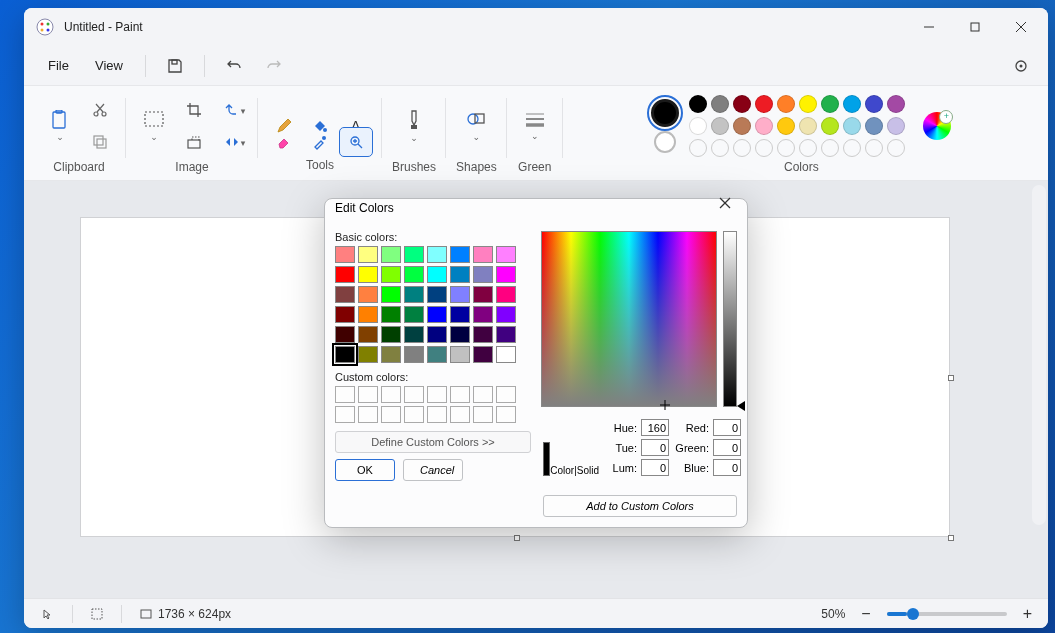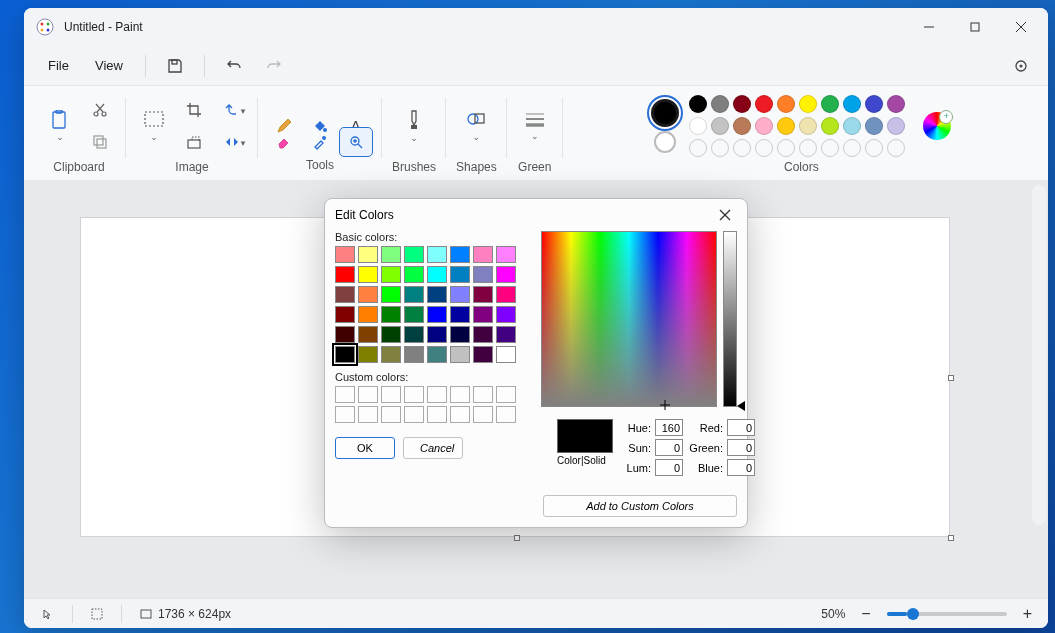--- a/index.html
+++ b/index.html
@@ -43,37 +43,37 @@
 .statusbar { height: 30px; background: #f3f4f7; border-top: 1px solid #e2e3e6; display: flex; align-items: center; padding: 0 10px; font-size: 12px; color: #333; gap: 10px; }
 .status-cell { display: flex; align-items: center; gap: 6px; padding: 0 8px; }
 .status-sep { width: 1px; height: 18px; background: #d8d9dc; }
 .status-spacer { flex: 1; }
 .zoom-slider { width: 120px; height: 4px; background: #c8c9cc; border-radius: 2px; position: relative; }
 .zoom-slider .thumb { position: absolute; top: -4px; left: 20px; width: 12px; height: 12px; border-radius: 50%; background: #1976d2; }
 .zoom-slider .fill { position: absolute; top: 0; left: 0; height: 4px; width: 20px; background: #1976d2; border-radius: 2px; }
 
 
 .dialog { position: absolute; top: 198px; left: 324px; width: 424px; height: 330px; background: #fcfcfd; border: 1px solid #b9bbbe; border-radius: 8px; box-shadow: 0 10px 40px rgba(0,0,0,0.25); display: flex; flex-direction: column; font-size: 11px; }
-.dlg-title { height: 30px; display: flex; align-items: center; padding: 16px 10px; font-size: 12px; }
+.dlg-title { height: 30px; display: flex; align-items: flex-end; padding: 16px 10px; font-size: 12px; }
 .dlg-close { margin-left: auto; width: 24px; height: 24px; display: flex; align-items: center; justify-content: center; }
 .dlg-body { display: flex; gap: 10px; padding: 0 10px 6px; }
 .dlg-left { width: 196px; }
 .bc-label { font-size: 11px; color: #222; margin-bottom: 3px; }
 .bc-grid { display: grid; grid-template-columns: repeat(8, 20px); gap: 3px; margin-bottom: 8px; }
 .bc { width: 20px; height: 17px; border: 1px solid #888; }
 .bc.sel { outline: 2px solid #000; outline-offset: 1px; }
 .cc-grid { display: grid; grid-template-columns: repeat(8, 20px); grid-template-rows: repeat(2, 17px); gap: 3px; margin-bottom: 8px; }
 .cc { width: 20px; height: 17px; border: 1px solid #aaa; background: #fdfdfd; }
 .define-btn { width: 100%; height: 22px; background: #f8f8f9; border: 1px solid #d0d1d4; border-radius: 3px; font-size: 11px; color: #555; }
 .dlg-right { flex: 1; display: flex; gap: 6px; }
 .gradient-box { width: 176px; height: 176px; border: 1px solid #888; background: linear-gradient(to bottom, transparent 0%, #808080 100%), linear-gradient(to right, red, yellow, lime, cyan, blue, magenta, red); position: relative; }
 .gradient-cursor { position: absolute; left: 118px; top: 168px; width: 10px; height: 10px;}
 .lum-bar { width: 14px; height: 176px; background: linear-gradient(to bottom, #fff, #808080, #000); border: 1px solid #888; }
 .dlg-bottom-right { position: absolute; left: 218px; top: 220px; right: 10px; display: flex; gap: 8px; }
-.color-solid { width: 56px; display: flex; flex-direction: column; align-items: flex-start; margin-left: 14px; }
+.color-solid { width: 56px; display: flex; flex-direction: row; align-items: flex-end; }
 .color-solid .box { width: 56px; height: 34px; background: #000; border: 1px solid #666; }
 .hsv-grid { display: grid; grid-template-columns: 30px 28px 36px 28px; gap: 3px 4px; align-items: center; font-size: 11px; }
 .hsv-grid label { text-align: right; }
 .hsv-grid input { width: 28px; height: 17px; border: 1px solid #888; font-size: 11px; padding: 0 2px; text-align: right; background: #fff; }
 .dlg-footer { display: flex; gap: 8px; padding: 0 10px 10px; align-items: center; }
 .dlg-btn { height: 22px; border: 1px solid #c0c2c5; border-radius: 3px; background: #fdfdfd; font-size: 11px; padding: 0 16px; }
 .dlg-btn.primary { border-color: #2a6fd6; }
 .dlg-btn.wide { flex: 1; }
 .add-custom { position: absolute; bottom: 10px; left: 218px; right: 10px; }
 
@@ -454,20 +454,21 @@
           <div class="cc"></div>
           <div class="cc"></div>
           <div class="cc"></div>
           <div class="cc"></div>
           <div class="cc"></div>
           <div class="cc"></div>
           <div class="cc"></div>
           <div class="cc"></div>
           <div class="cc"></div>
         </div>
+      <button class="define-btn">Define Custom Colors &gt;&gt;</button>
     </div>
     <div class="dlg-right" style="position:relative;">
       <div class="gradient-box">
         <div class="gradient-cursor">
             <svg width="10" height="10" viewBox="0 0 10 10">
               <line x1="5" y1="0" x2="5" y2="10" stroke="#000"></line>
               <line x1="0" y1="5" x2="10" y2="5" stroke="#000"></line>
             </svg>
           </div>
       </div>
@@ -480,21 +481,21 @@
   <div class="dlg-bottom-right">
     <div class="color-solid">
       <div class="box"></div>
       <span style="font-size:10px;margin-top:2px;">Color|Solid</span>
     </div>
     <div class="hsv-grid">
       <label>Hue:</label>
       <input value="160" style="">
       <label>Red:</label>
       <input value="0" style="">
-      <label>Sun:</label>
+      <label>Tue:</label>
       <input value="0" style="">
       <label>Green:</label>
       <input value="0" style="">
       <label>Lum:</label>
       <input value="0" style="">
       <label>Blue:</label>
       <input value="0" style="">
     </div>
   </div>
   <div class="dlg-footer">

